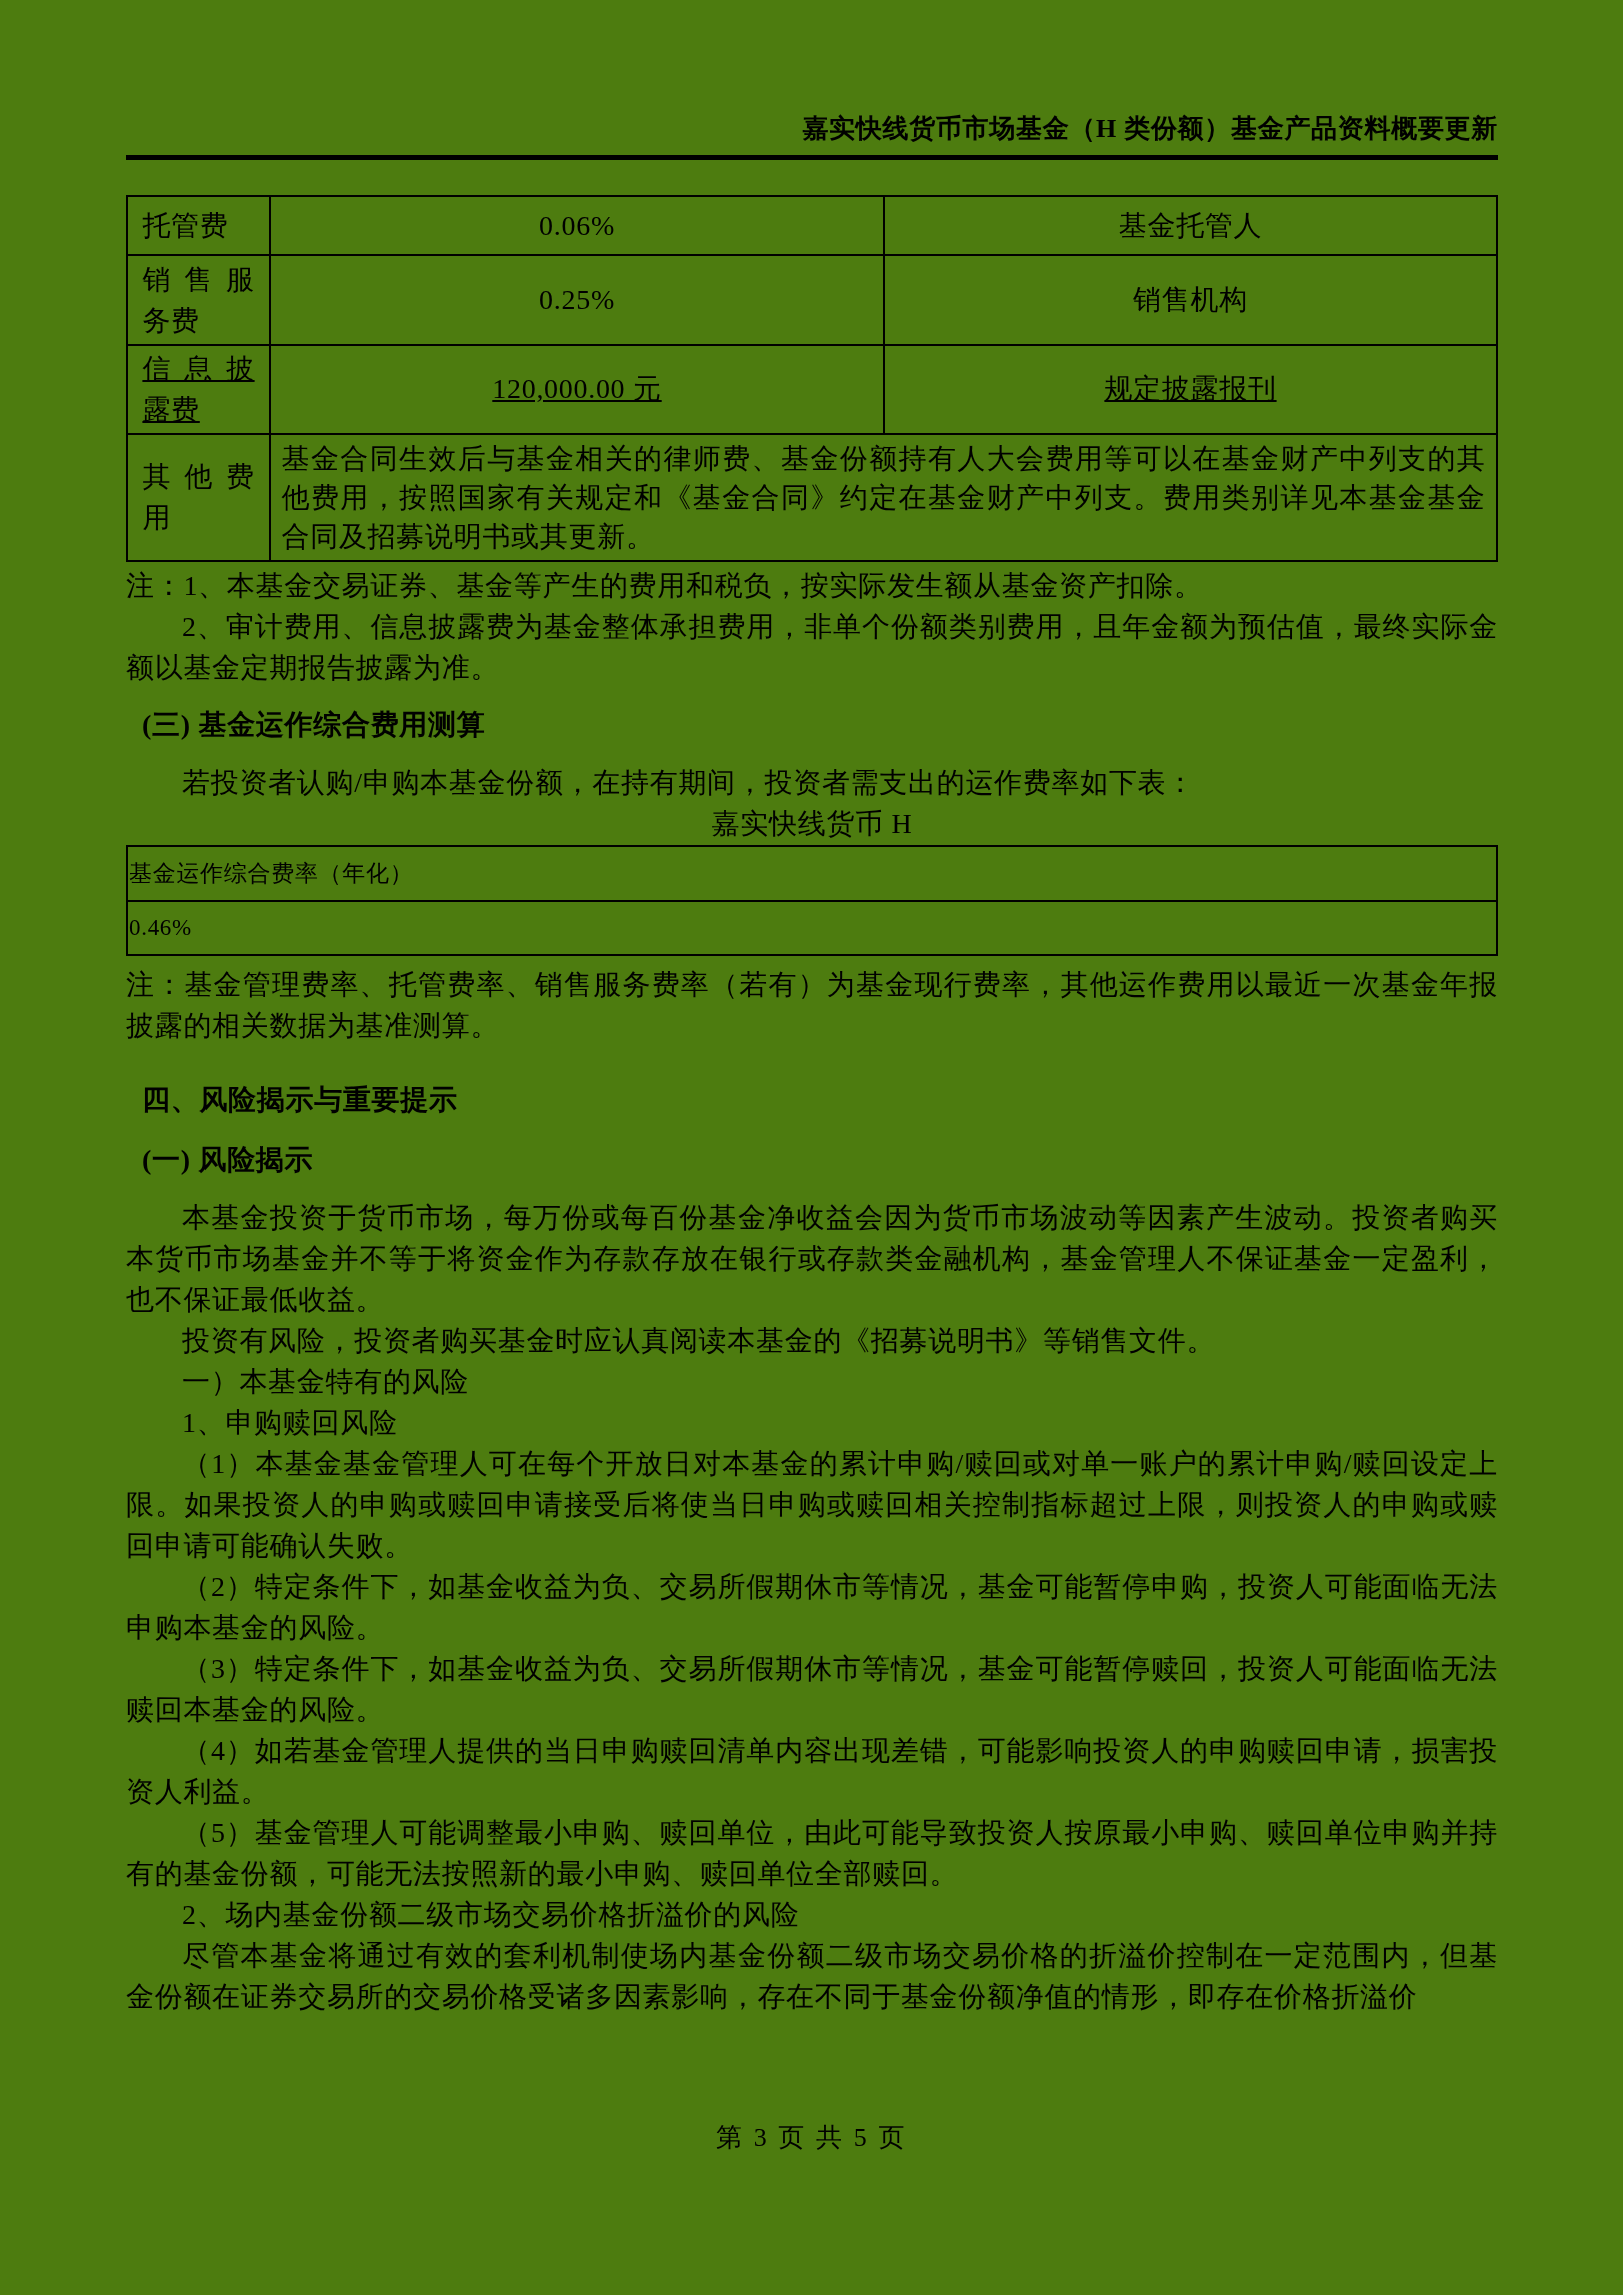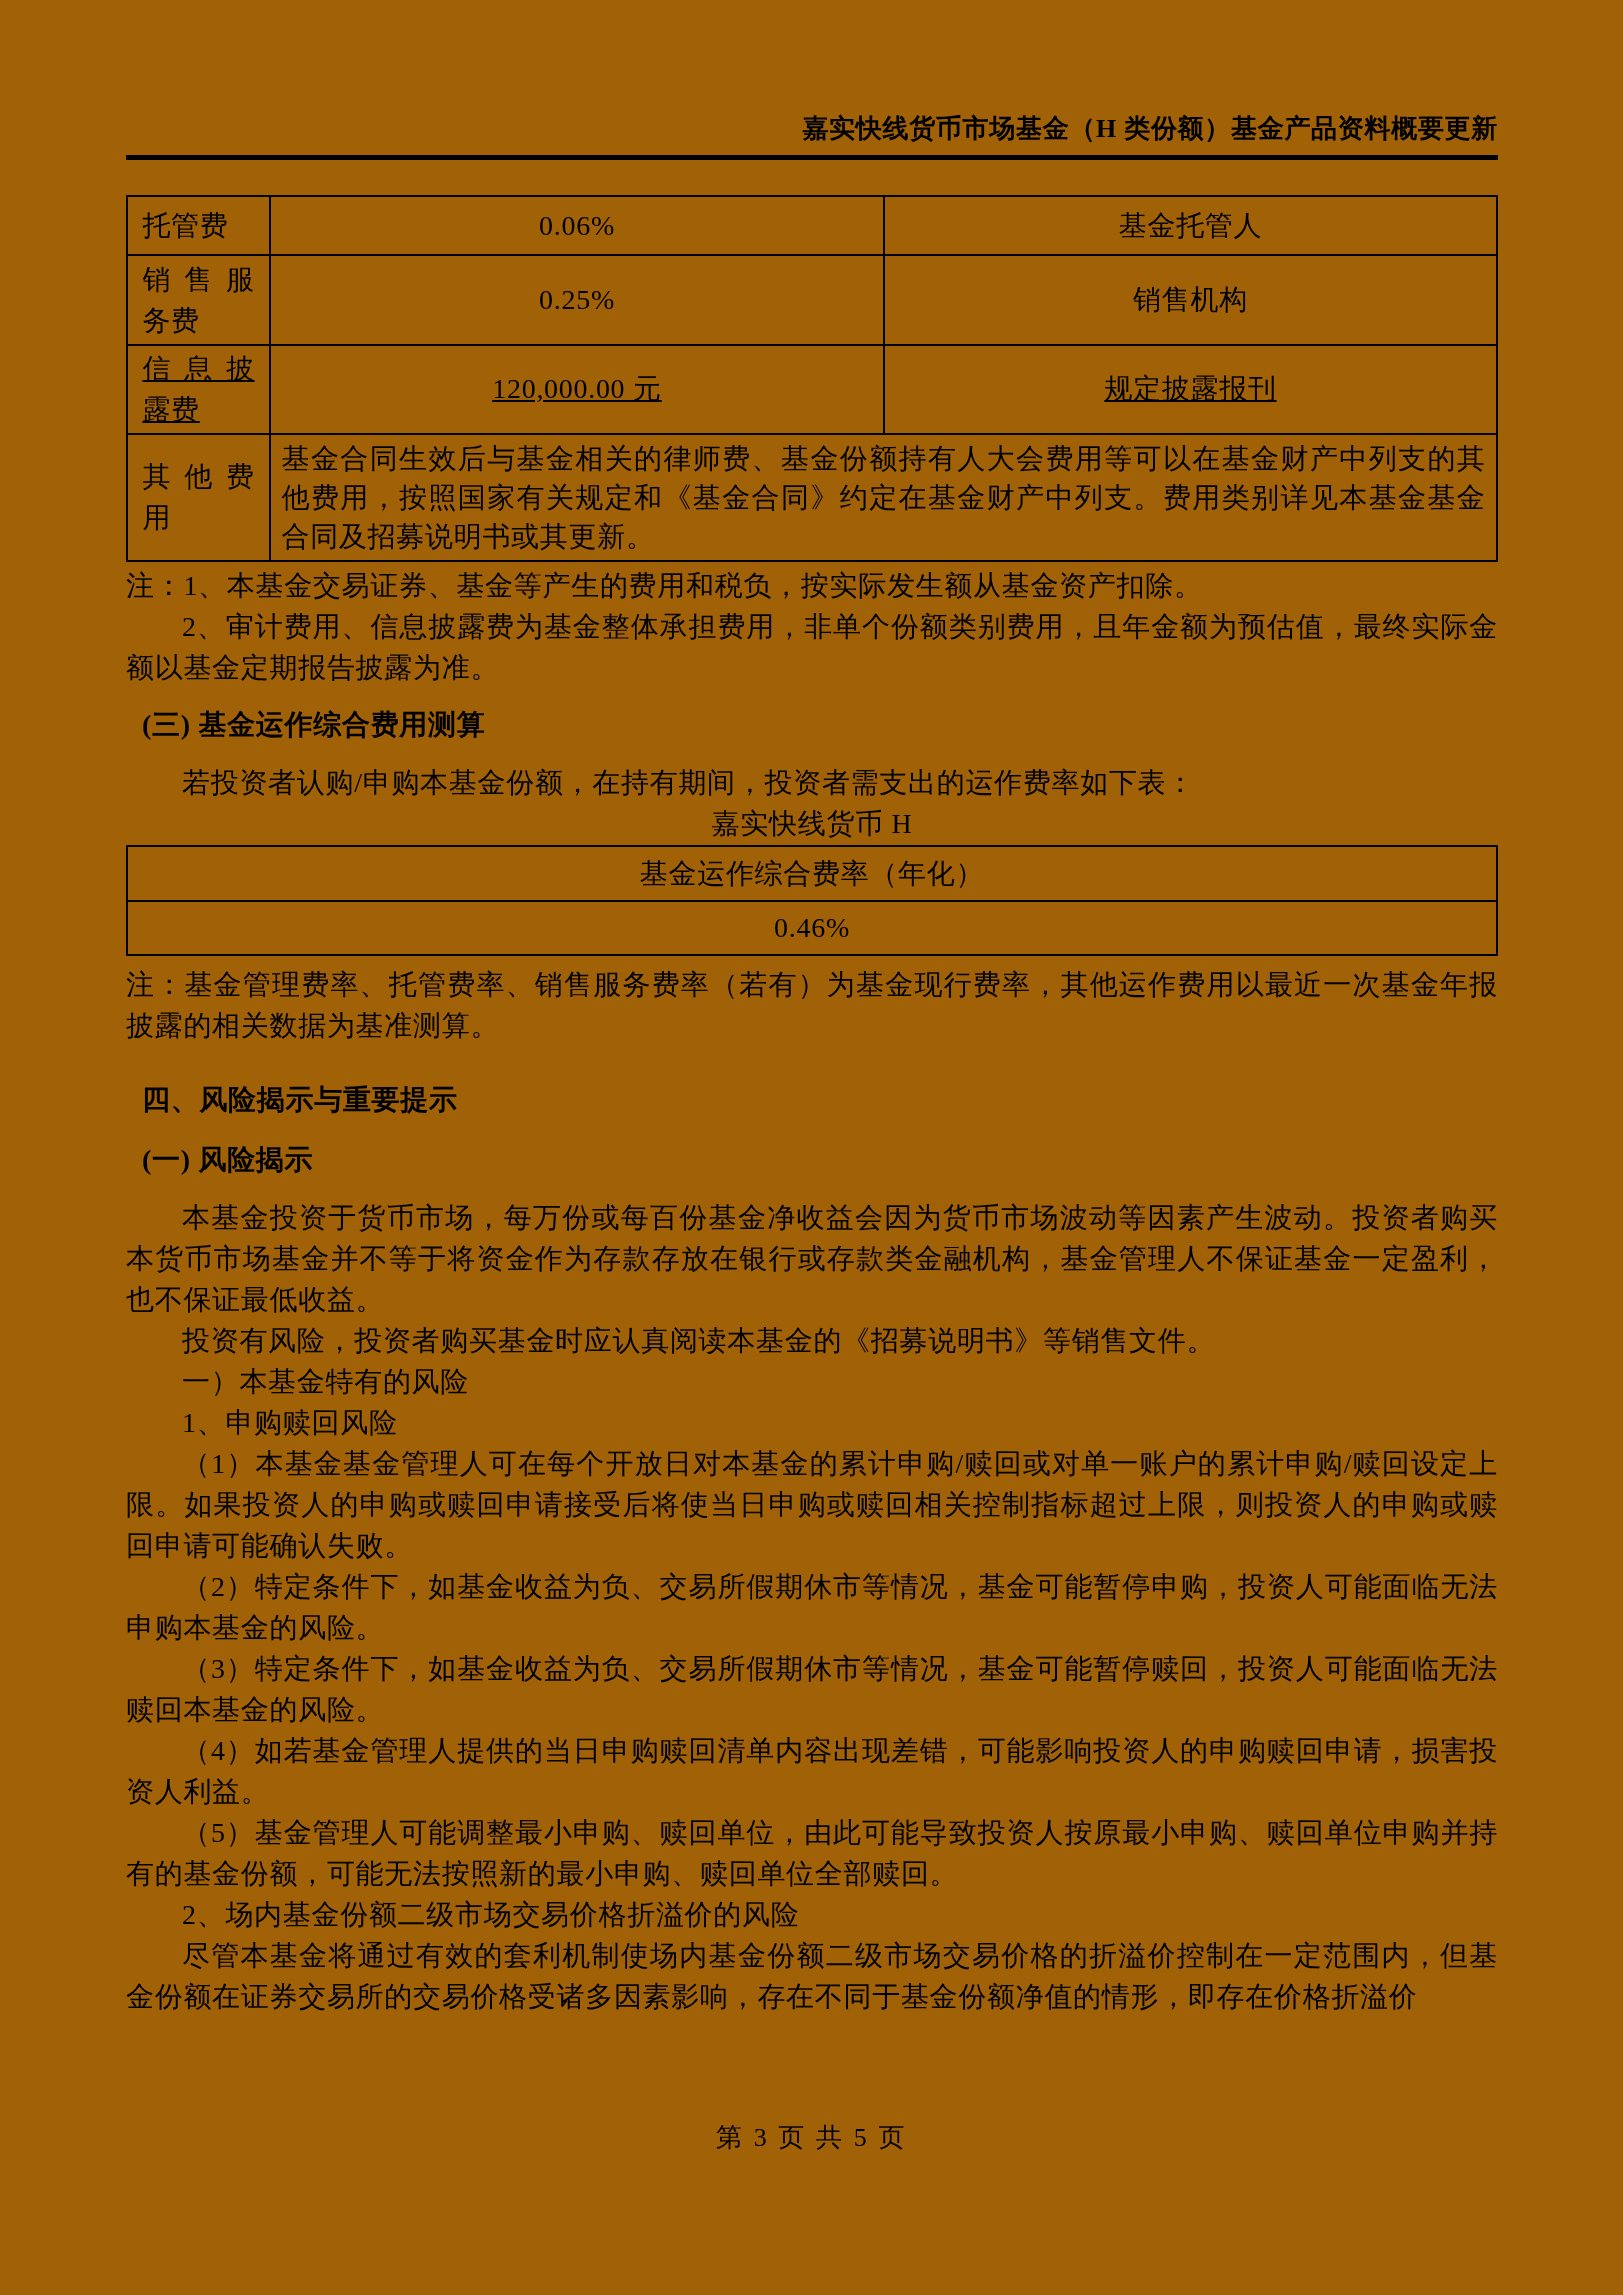--- a/index.html
+++ b/index.html
@@ -1,19 +1,19 @@
 <!DOCTYPE html>
 <html style="font-size:10.5px"><head>
 <meta charset="utf-8">
 <style>
   html,body { margin:0; padding:0; background:#c8c8c8; }
   .page {
     position:relative;
     width:1623px; height:2295px;
-    background:#a16207;
+    background:#4d7c0f;
     color:#000000;
     font-family:"Liberation Serif","DejaVu Serif",serif;
     overflow:hidden;
     margin:0 auto;
   }
   .content {
     position:absolute; left:126px; top:0; width:1372px;
     padding-top:113px;
   }
   .doc-title {
@@ -66,22 +66,22 @@
   .caption {
     font-size:28px; line-height:42px; text-align:center; letter-spacing:0.7px;
   }
   
   table.rate {
     border-collapse:collapse; width:100%; table-layout:fixed;
   }
   table.rate td {
     border:2px solid #000;
     border-top-width:2.6px; border-bottom-width:2.6px;
-    font-size:28px; letter-spacing:0.7px;
-    text-align:center; vertical-align:middle;
+    font-size:23px; letter-spacing:0.7px;
+    text-align:left; vertical-align:middle;
   }
   tr.rr1 { height:55px; }
   tr.rr2 { height:54px; }
   .note2 { margin-top:7.9px; }
   .mt-h4 { margin-top:33px; }
   .mt-h41 { margin-top:18.3px; }
   .body-block { margin-top:0; }
   .footer {
     position:absolute; left:0; width:100%;
     top:2120px;

